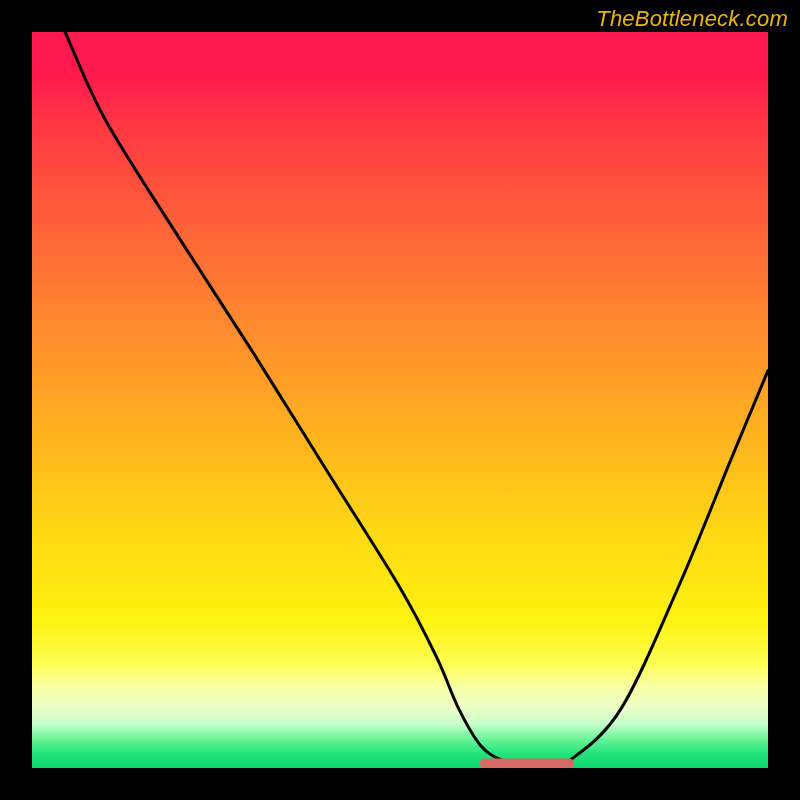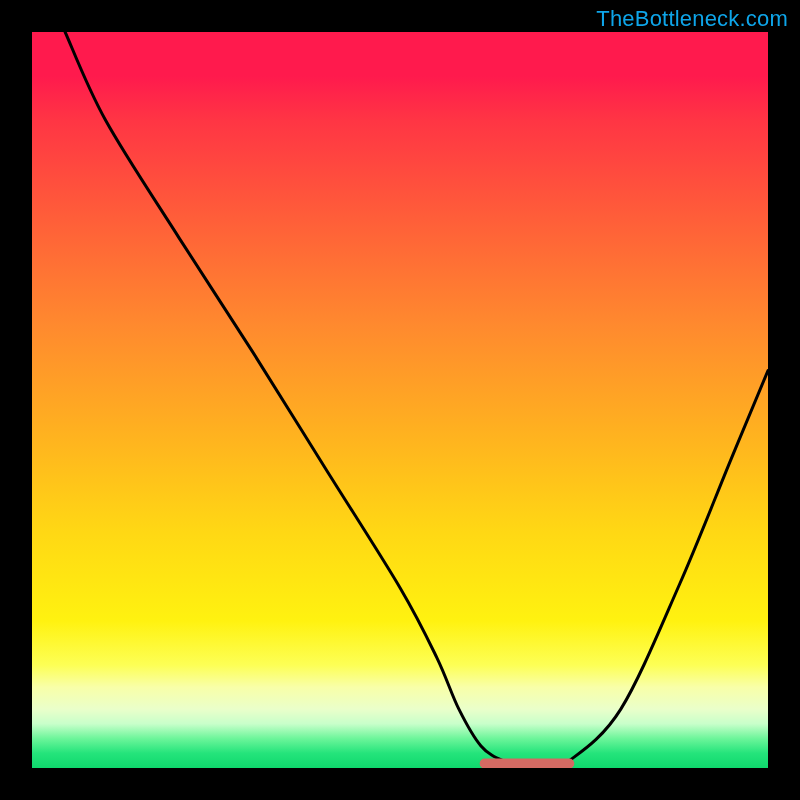--- a/index.html
+++ b/index.html
@@ -49,25 +49,26 @@
       #c8ffca 94%,
       #6cf59a 96%,
       #24e47b 98%,
       #0fd86d 100%
     );
   }
   .watermark {
     position: absolute;
     top: 6px;
     right: 12px;
-    color: #0ea5e9;
+    color: #eab308;
     font-size: 22px;
     font-weight: 500;
     letter-spacing: 0.2px;
     user-select: none;
+    font-style: italic;
   }
   svg.curve {
     position: absolute;
     left: 0;
     top: 0;
     width: 736px;
     height: 736px;
   }
 </style>
 </head>

